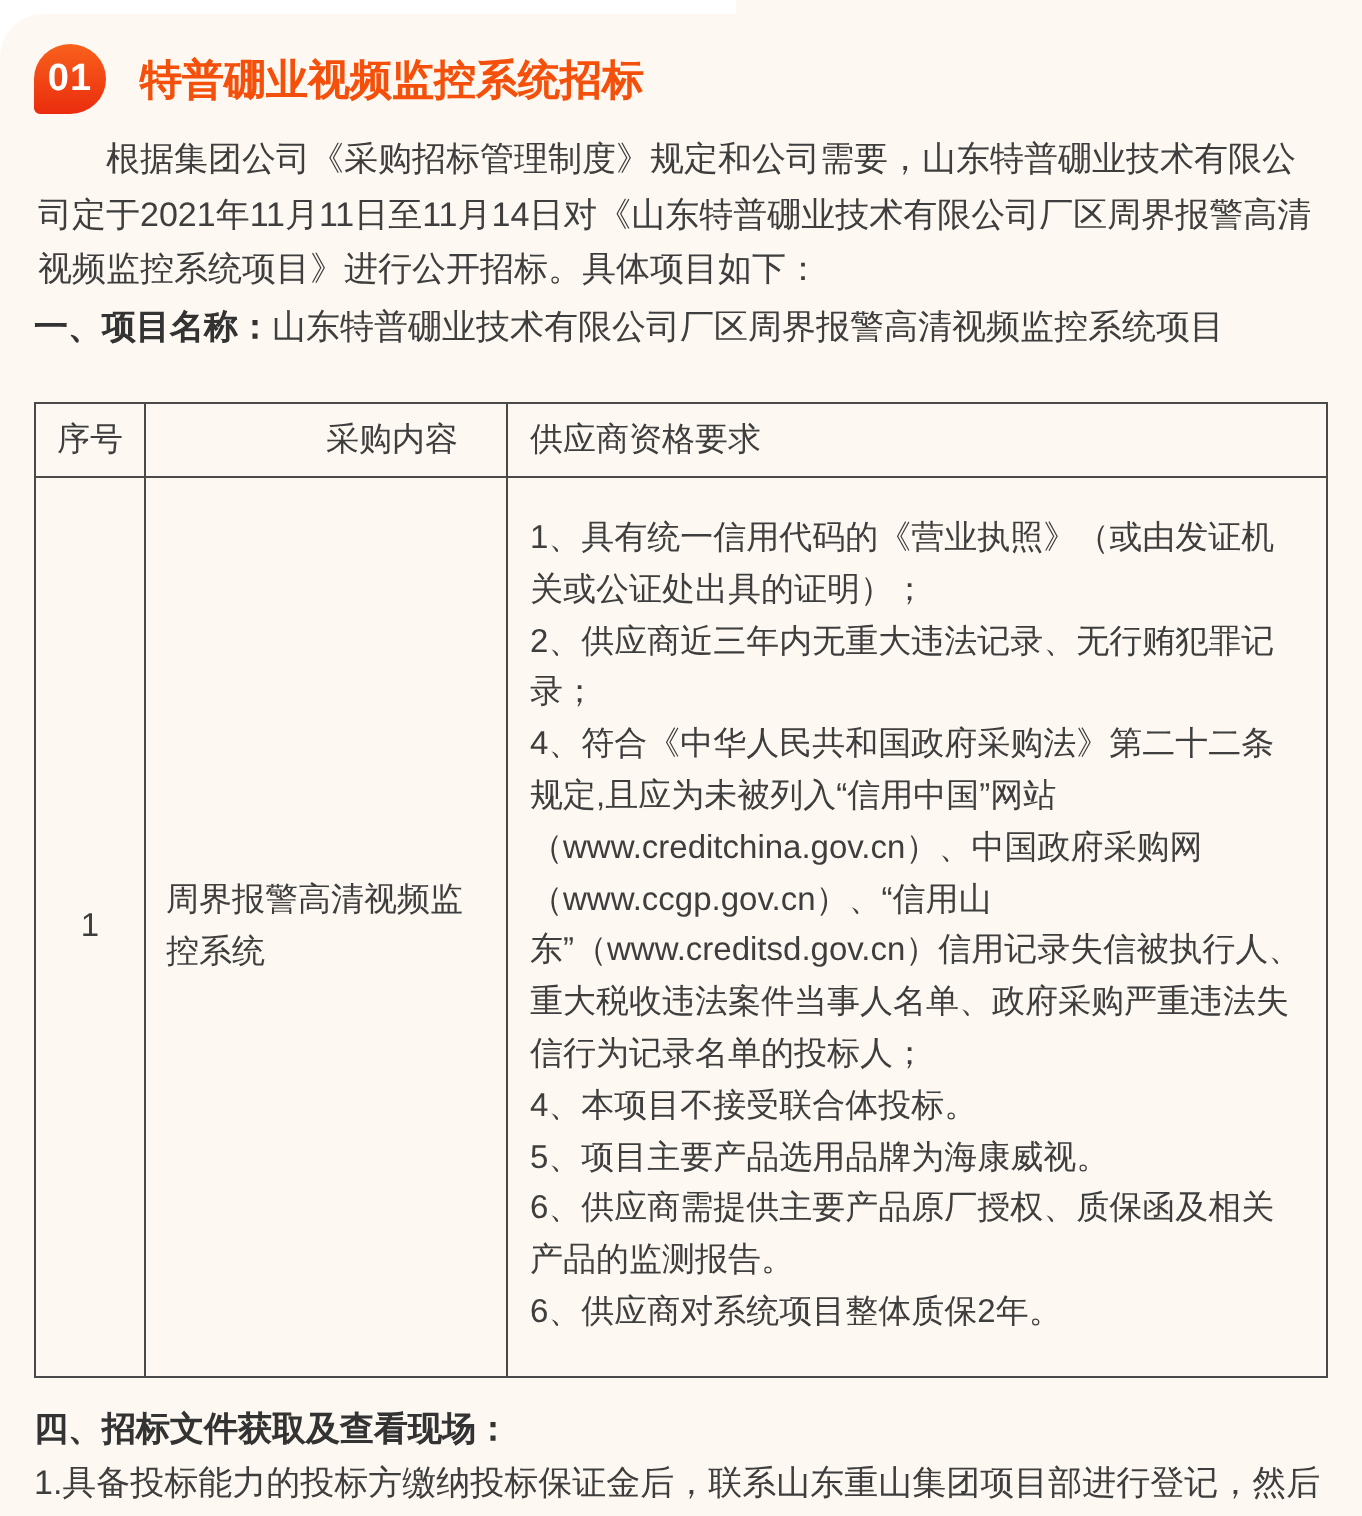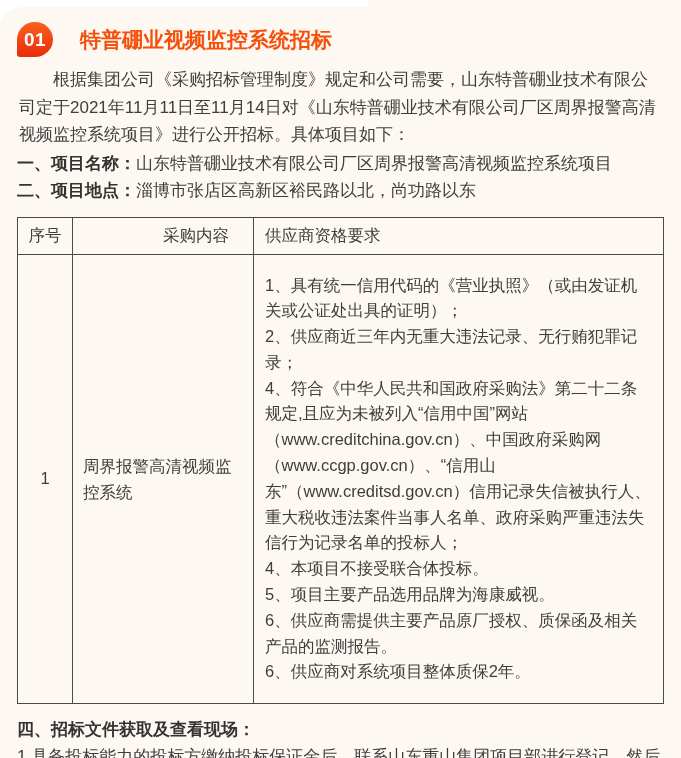--- a/index.html
+++ b/index.html
@@ -24,21 +24,21 @@
   .page::before {
     content:"";
     position:absolute;
     top:-7px; right:0;
     width:46%; height:7px;
     background:#fdf8f1;
   }
   .header {
     display:flex;
     align-items:center;
-    gap:27px;
+    gap:17px;
     margin:2px 0 9px 0;
   }
   .badge {
     flex:0 0 auto;
     width:36px; height:35px;
     background:linear-gradient(180deg,#f9611c 0%,#ea2c0e 100%);
     border-radius:50% 50% 50% 3px;
     color:#ffffff;
     font-size:19px;
     font-weight:bold;
@@ -63,21 +63,21 @@
     line-height:27.5px;
     color:#3e3e3e;
   }
   .item-line .lab {
     font-weight:bold;
     color:#333333;
   }
   table.project {
     width:100%;
     border-collapse:collapse;
-    margin-top:12px;
+    margin-top:24px;
     table-layout:fixed;
   }
   table.project th, table.project td {
     border:1px solid #4a4a4a;
     font-size:16.5px;
     font-weight:normal;
     color:#3e3e3e;
     vertical-align:middle;
   }
   th.col-no  { width:48px; text-align:center; padding:7px 3px; }
@@ -109,23 +109,20 @@
   <div class="header">
     <div class="badge">01</div>
     <h1 class="title">特普硼业视频监控系统招标</h1>
   </div>
 
   <p class="intro">根据集团公司《采购招标管理制度》规定和公司需要，山东特普硼业技术有限公司定于2021年11月11日至11月14日对《山东特普硼业技术有限公司厂区周界报警高清视频监控系统项目》进行公开招标。具体项目如下：</p>
 
   <div class="item-line">
     <span class="lab">一、项目名称：</span><span>山东特普硼业技术有限公司厂区周界报警高清视频监控系统项目</span>
   </div>
-  <div class="item-line">
-    <span class="lab">二、项目地点：</span><span>淄博市张店区高新区裕民路以北，尚功路以东</span>
-  </div>
 
   <table class="project">
     <thead>
       <tr>
         <th class="col-no">序号</th>
         <th class="col-content">采购内容</th>
         <th class="col-req">供应商资格要求</th>
       </tr>
     </thead>
     <tbody>

